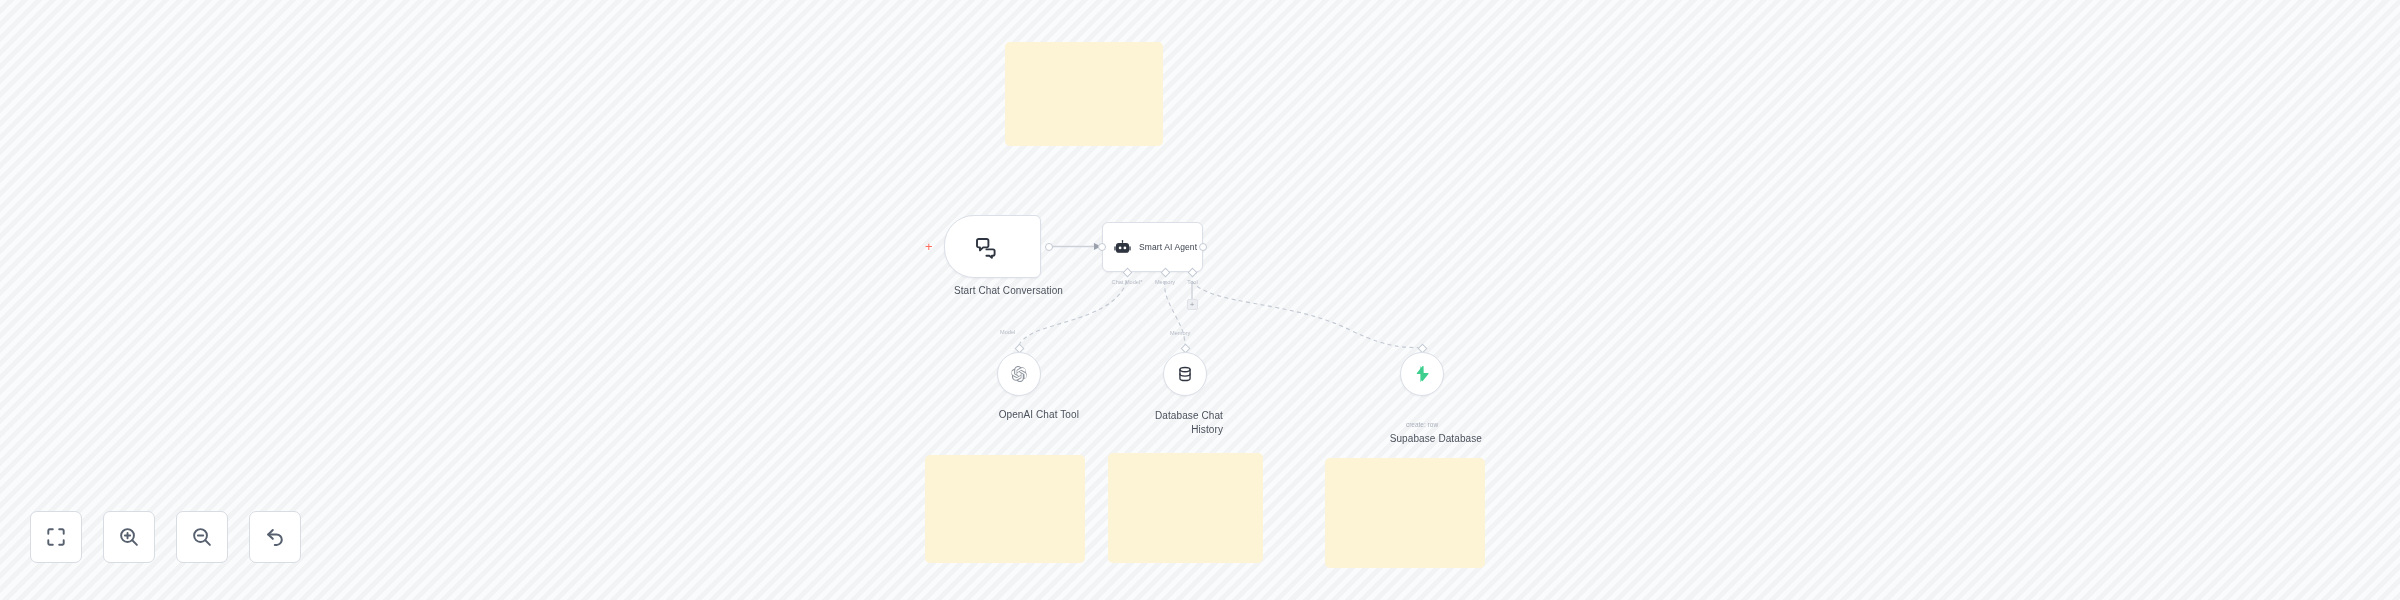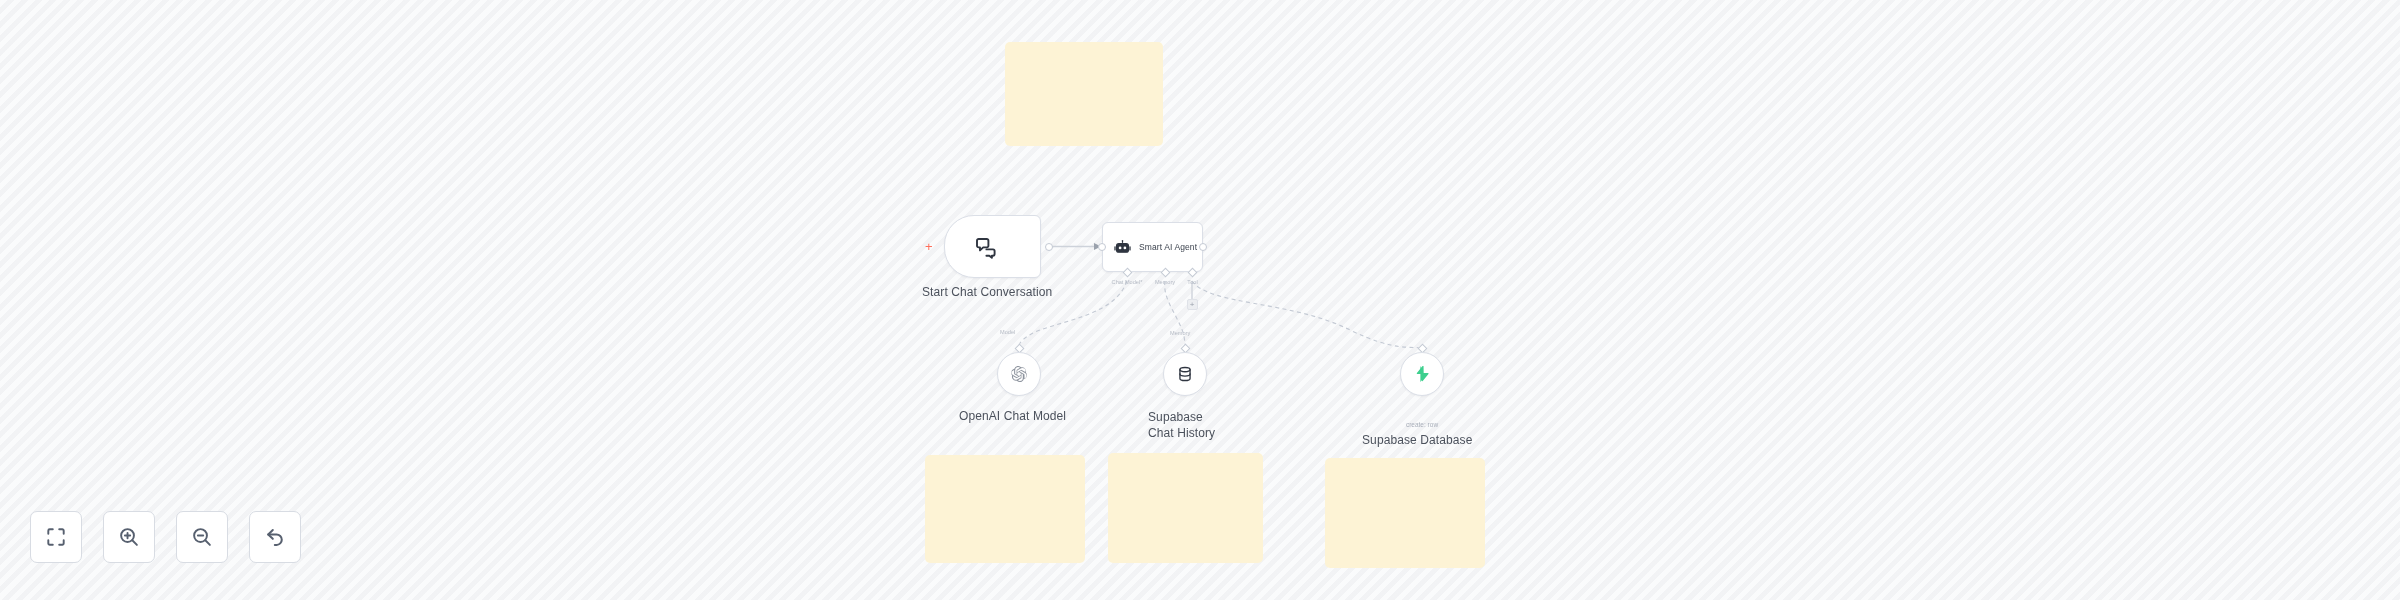--- a/index.html
+++ b/index.html
@@ -87,23 +87,23 @@
   .agent-title {
     font-size: 8.5px;
     color: #3d444f;
     white-space: nowrap;
     letter-spacing: .1px;
   }
 
   
   .caption {
     position: absolute;
-    font-size: 12px;
+    font-size: 10px;
     color: #4b515c;
-    text-align: left;
+    text-align: right;
     white-space: nowrap;
     letter-spacing: .1px;
   }
   .caption.wrap { white-space: normal; line-height: 1.35; }
 
   .subcaption {
     position: absolute;
     font-size: 6.5px;
     color: #a8aeb9;
     text-align: center;
@@ -253,33 +253,33 @@
   <div class="edge-label" style="left:1170px;top:330px;">Memory</div>
 
   <div class="port-diamond" style="left:1015.5px;top:345px;"></div>
   <div class="node node-sub" style="left:997px;top:352px;">
     <span style="display:flex;">
       <svg width="16" height="16" viewBox="0 0 24 24" fill="#8f959f">
         <path d="M22.28 9.82a5.99 5.99 0 0 0-.52-4.91 6.05 6.05 0 0 0-6.51-2.9A6.07 6.07 0 0 0 4.98 4.19a5.99 5.99 0 0 0-4 2.9 6.05 6.05 0 0 0 .74 7.1 5.98 5.98 0 0 0 .51 4.91 6.05 6.05 0 0 0 6.52 2.9A5.99 5.99 0 0 0 13.26 24a6.06 6.06 0 0 0 5.77-4.21 5.99 5.99 0 0 0 4-2.9 6.06 6.06 0 0 0-.75-7.07zM13.26 22.43a4.48 4.48 0 0 1-2.88-1.04l.14-.08 4.78-2.76a.8.8 0 0 0 .39-.68v-6.74l2.02 1.17v5.58a4.5 4.5 0 0 1-4.45 4.55zM3.6 18.3a4.47 4.47 0 0 1-.54-3.01l.14.09 4.79 2.76a.77.77 0 0 0 .78 0l5.84-3.37v2.33L9.78 19.9a4.5 4.5 0 0 1-6.18-1.6zM2.34 7.9a4.48 4.48 0 0 1 2.34-1.97v5.68a.78.78 0 0 0 .39.68l5.81 3.35-2.02 1.17-5.83-3.35a4.5 4.5 0 0 1-1.64-6.14zm16.6 3.87L13.1 8.38l2.02-1.16 5.83 3.36a4.5 4.5 0 0 1-.68 8.12v-5.68a.8.8 0 0 0-.39-.67zm2.01-3.02l-.14-.09-4.78-2.78a.78.78 0 0 0-.79 0L9.4 9.25V6.92l5.83-3.36a4.5 4.5 0 0 1 6.68 4.66zM8.3 12.87l-2.02-1.17V6.13a4.5 4.5 0 0 1 7.38-3.45l-.14.08L8.74 5.52a.8.8 0 0 0-.39.68zm1.1-2.37L12 9l2.6 1.5v3L12 15l-2.6-1.5z"></path>
       </svg>
     </span>
   </div>
-  <div class="caption" style="left:959px;top:409px;width:120px;">OpenAI Chat Model</div>
+  <div class="caption" style="left:959px;top:409px;width:120px;">OpenAI Chat Tool</div>
 
   <div class="port-diamond" style="left:1181.5px;top:345px;"></div>
   <div class="node node-sub" style="left:1163px;top:352px;">
     <span style="display:flex;">
       <svg width="16" height="16" viewBox="0 0 24 24" fill="none" stroke="#2f3540" stroke-width="2" stroke-linecap="round" stroke-linejoin="round">
         <ellipse cx="12" cy="5.4" rx="7.6" ry="3.2"></ellipse>
         <path d="M4.4 5.4v13.2c0 1.77 3.4 3.2 7.6 3.2s7.6-1.43 7.6-3.2V5.4"></path>
         <path d="M4.4 12c0 1.77 3.4 3.2 7.6 3.2s7.6-1.43 7.6-3.2"></path>
       </svg>
     </span>
   </div>
-  <div class="caption wrap" style="left:1148px;top:409px;width:75px;">Supabase Chat History</div>
+  <div class="caption wrap" style="left:1148px;top:409px;width:75px;">Database Chat History</div>
 
   <div class="port-diamond" style="left:1418.5px;top:345px;"></div>
   <div class="node node-sub" style="left:1400px;top:352px;">
     <span style="display:flex;">
       <svg width="16" height="16" viewBox="0 0 24 24" fill="#3ecf8e">
         <path d="M13.35 1.2c.63-.79 1.9-.36 1.92.65l.28 14.18h9.02c1.21 0 1.87 1.4 1.1 2.33L13.3 33.2" transform="scale(0.72)"></path>
         <path d="M13.1 22.6c-.45.57-1.37.26-1.38-.47l-.2-10.2H5a.85.85 0 0 1-.66-1.38l8.6-10.7c.45-.56 1.37-.25 1.38.48l.2 10.2h6.5c.7 0 1.08.8.66 1.38z"></path>
       </svg>
     </span>
   </div>

